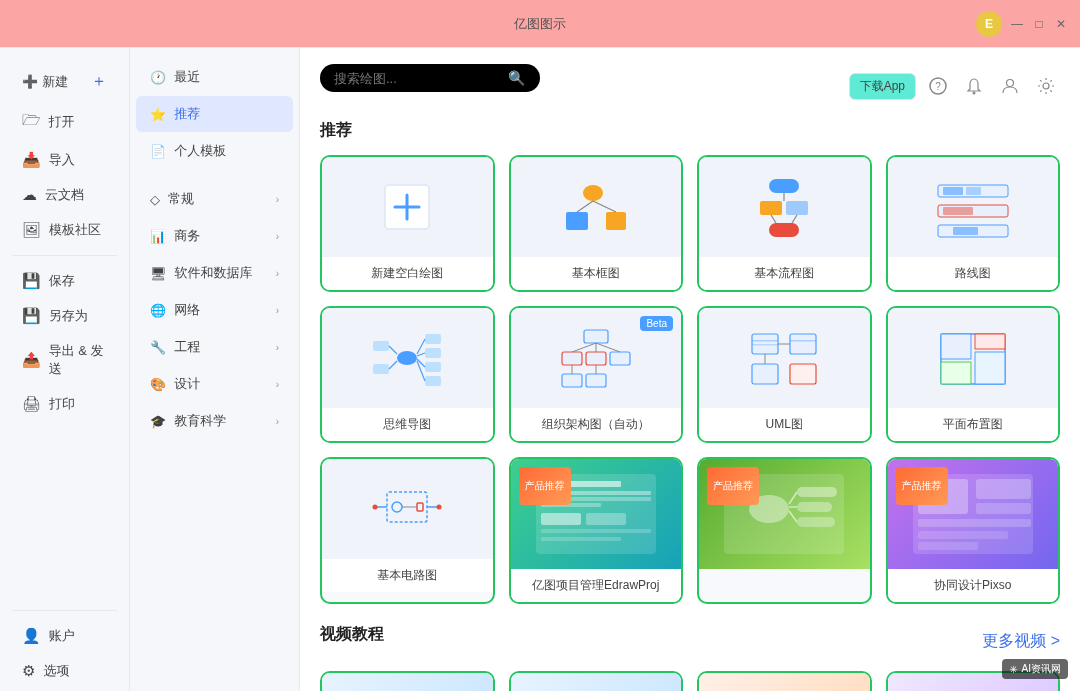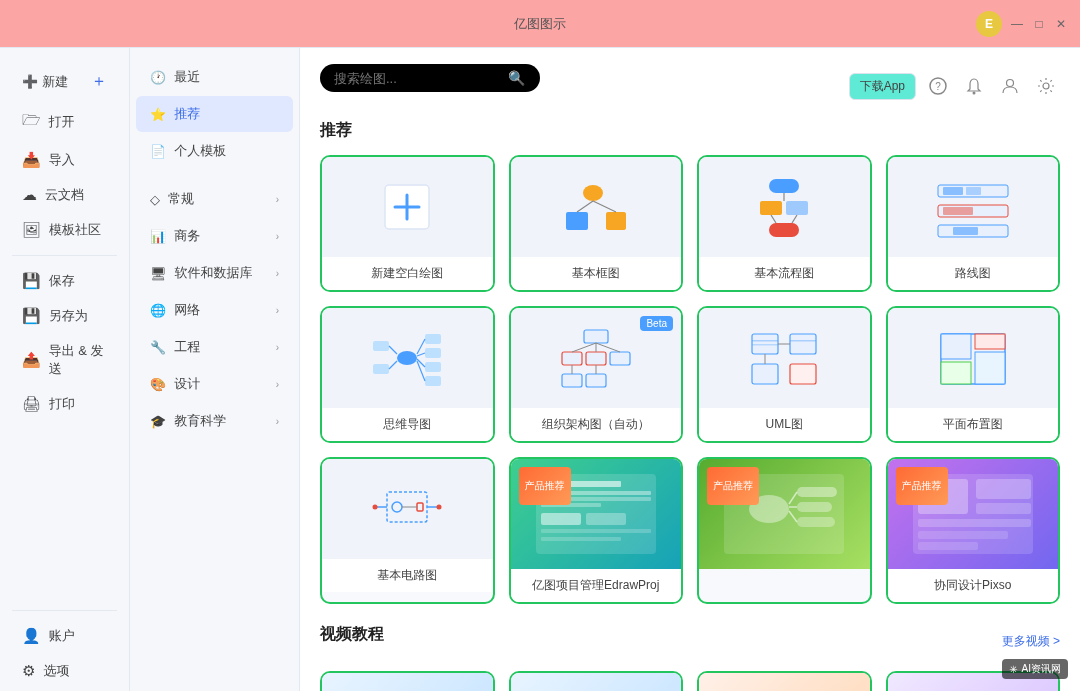--- a/index.html
+++ b/index.html
@@ -202,21 +202,21 @@
     }
 
     
     .video-section-header {
       display: flex;
       justify-content: space-between;
       align-items: center;
       margin-bottom: 12px;
     }
     .more-videos {
-      font-size: 12px;
+      font-size: 16px;
       color: #3d6ee8;
       cursor: pointer;
       margin-left: 12px;
     }
     .download-btn {
       background: #5eead4;
       border: 1px solid #dde3ed;
       border-radius: 6px;
       padding: 4px 10px;
       font-size: 12px;

